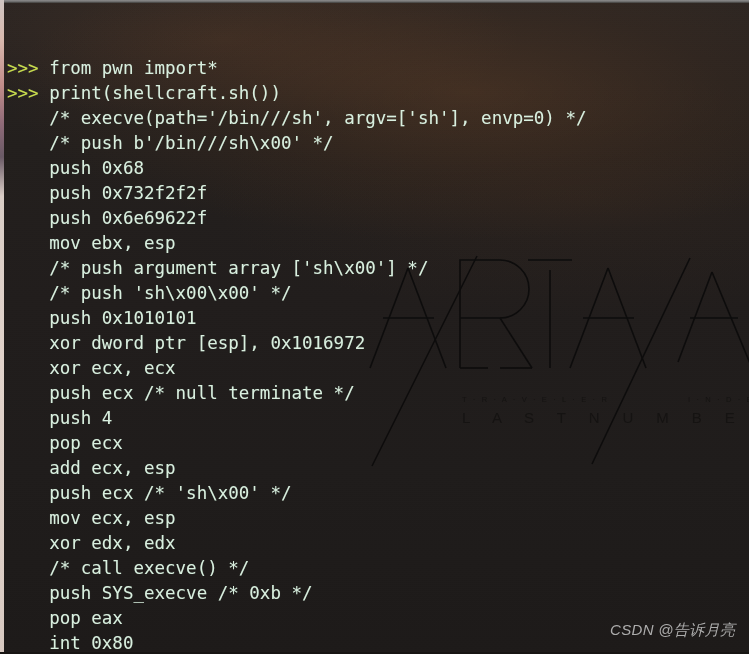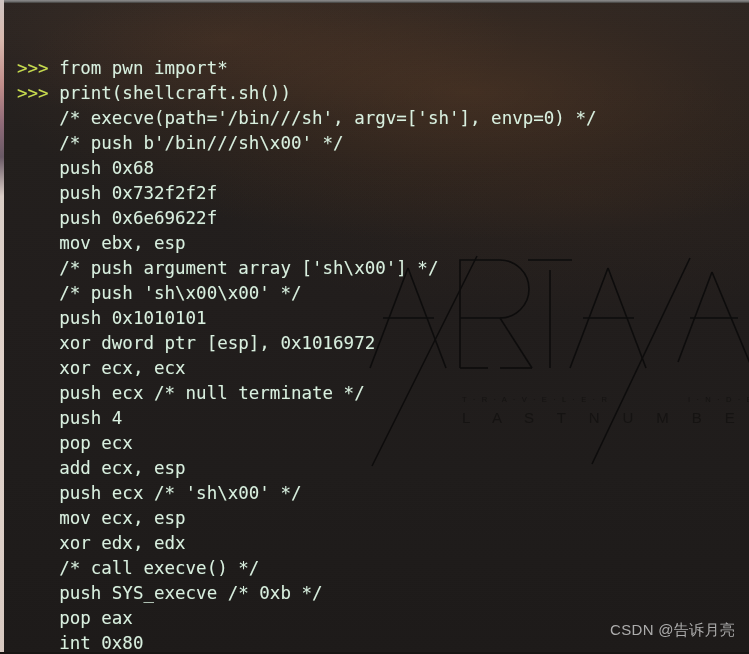--- a/index.html
+++ b/index.html
@@ -77,21 +77,21 @@
     padding: 3px 0 0 0;
     box-sizing: border-box;
     font-size: 17.5px;
     line-height: 25px;
     letter-spacing: 0px;
     color: #d9efdf;
     white-space: pre;
   }
   .line {
     height: 25px;
-    padding-left: 17px;
+    padding-left: 7px;
     white-space: pre;
     text-shadow: 0 0 1px rgba(190,240,210,0.25);
   }
   .prompt {
     color: #c9dc4a;
   }
   .code {
     color: #d9efdf;
   }
 
@@ -100,20 +100,21 @@
     position: absolute;
     right: 14px;
     bottom: 14px;
     z-index: 8;
     font-family: "Liberation Sans", "DejaVu Sans", sans-serif;
     font-size: 15px;
     color: #b9b9b9;
     opacity: .92;
     letter-spacing: .3px;
     white-space: nowrap;
+    font-style: italic;
   }
 </style>
 </head>
 <body>
 
 <div id="app">
 
   <div id="wallpaper"></div>
   <div id="wallpaper-noise"></div>
 

